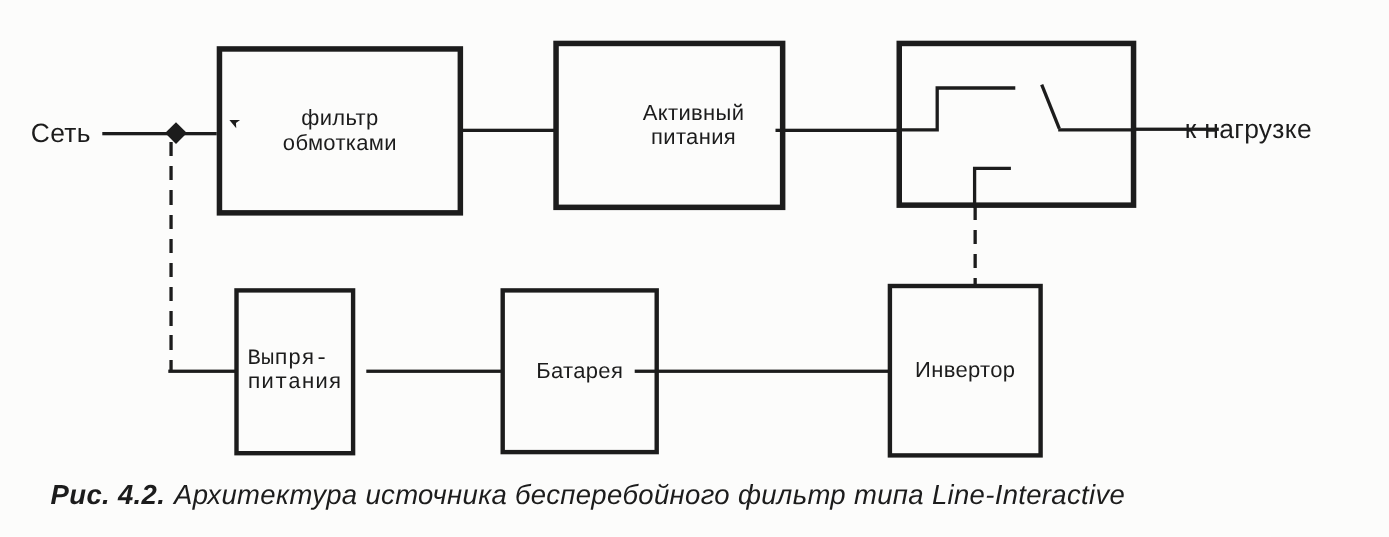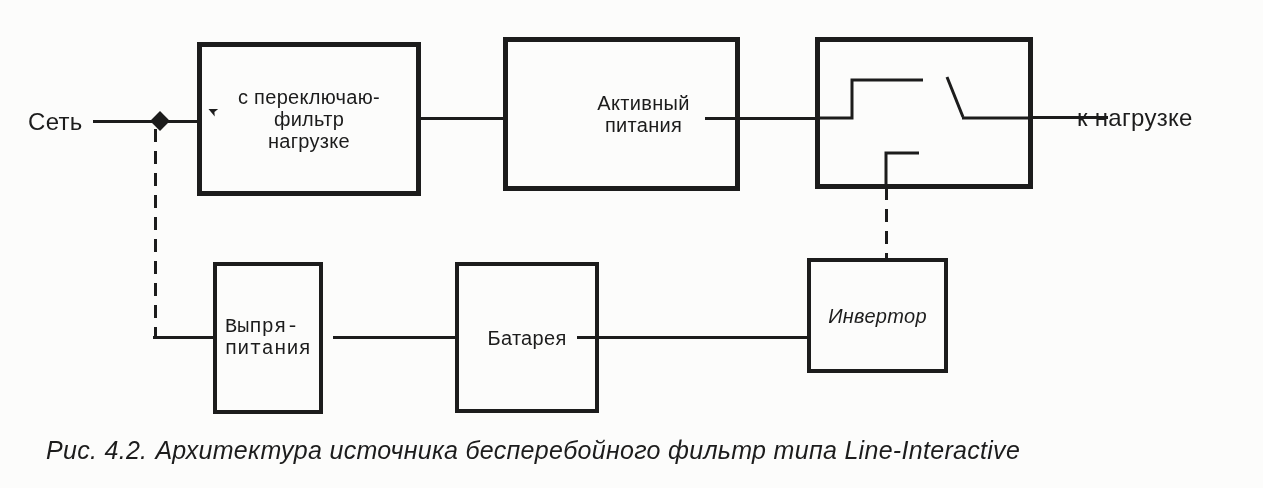--- a/index.html
+++ b/index.html
@@ -32,44 +32,43 @@
     position:absolute; left:5px; top:58px;
     font-size:13px; line-height:13px;
     transform:rotate(205deg); color:var(--ink);
   }
   .switch-svg { position:absolute; left:-5px; top:-5px; }
   .switch-svg path { stroke:var(--ink); stroke-width:3; fill:none; }
   .caption {
     position:absolute; left:46px; top:436px; width:1200px;
     font-size:25px; font-style:italic; letter-spacing:0.3px; white-space:nowrap;
   }
-  .caption .num { font-weight:normal; margin-right:8px;text-align:center; }
+  .caption .num { font-weight:bold; margin-right:8px;text-align:center; }
   .rect-inner { text-align:left; }
 </style>
 </head>
 <body>
 
 <div class="page">
 
   <div class="lbl" style="left:28px; top:108px;">Сеть</div>
   <div class="hline" style="left:93px; top:120px; width:104px;"></div>
   <div class="diamond" style="left:153px; top:114px;"></div>
   <div class="vdash" style="left:154px; top:129px; height:209px;"></div>
   <div class="hline" style="left:153px; top:336px; width:61px;"></div>
 
   <div class="box" style="left:197px; top:42px; width:224px; height:154px;">
     <span class="tap-arrow">➤</span>
-    <div>с переключаю-</div>
     <div>фильтр</div>
-    <div>нагрузке</div>
+    <div>обмотками</div>
   </div>
 
   <div class="hline" style="left:420px; top:117px; width:84px;"></div>
 
-  <div class="box" style="left:503px; top:37px; width:237px; height:154px;padding-left:44px;">
+  <div class="box" style="left:503px; top:37px; width:211px; height:154px;padding-left:44px;">
     <div>Активный</div>
     <div>питания</div>
   </div>
 
   <div class="hline" style="left:705px; top:117px; width:111px;"></div>
 
   <div class="box" style="left:815px; top:37px; width:218px; height:152px;">
     <svg class="switch-svg" width="218" height="152" viewBox="0 0 218 152">
       <path d="M 0 81 H 37 V 43 H 108"></path>
       <path d="M 132 40 L 148 80"></path>
@@ -91,21 +90,21 @@
   </div>
 
   <div class="hline" style="left:333px; top:336px; width:123px;"></div>
 
   <div class="box thin" style="left:455px; top:262px; width:144px; height:151px;">
     <div>Батарея</div>
   </div>
 
   <div class="hline" style="left:577px; top:336px; width:231px;"></div>
 
-  <div class="box thin" style="left:807px; top:258px; width:141px; height:115px;font-style:italic;">
+  <div class="box thin" style="left:807px; top:258px; width:141px; height:158px;">
     <div>Инвертор</div>
   </div>
 
   <div class="caption">
     <span class="num">Рис. 4.2.</span><span>Архитектура источника бесперебойного фильтр типа Line-Interactive</span>
   </div>
 
 </div>
 
 </body></html>

